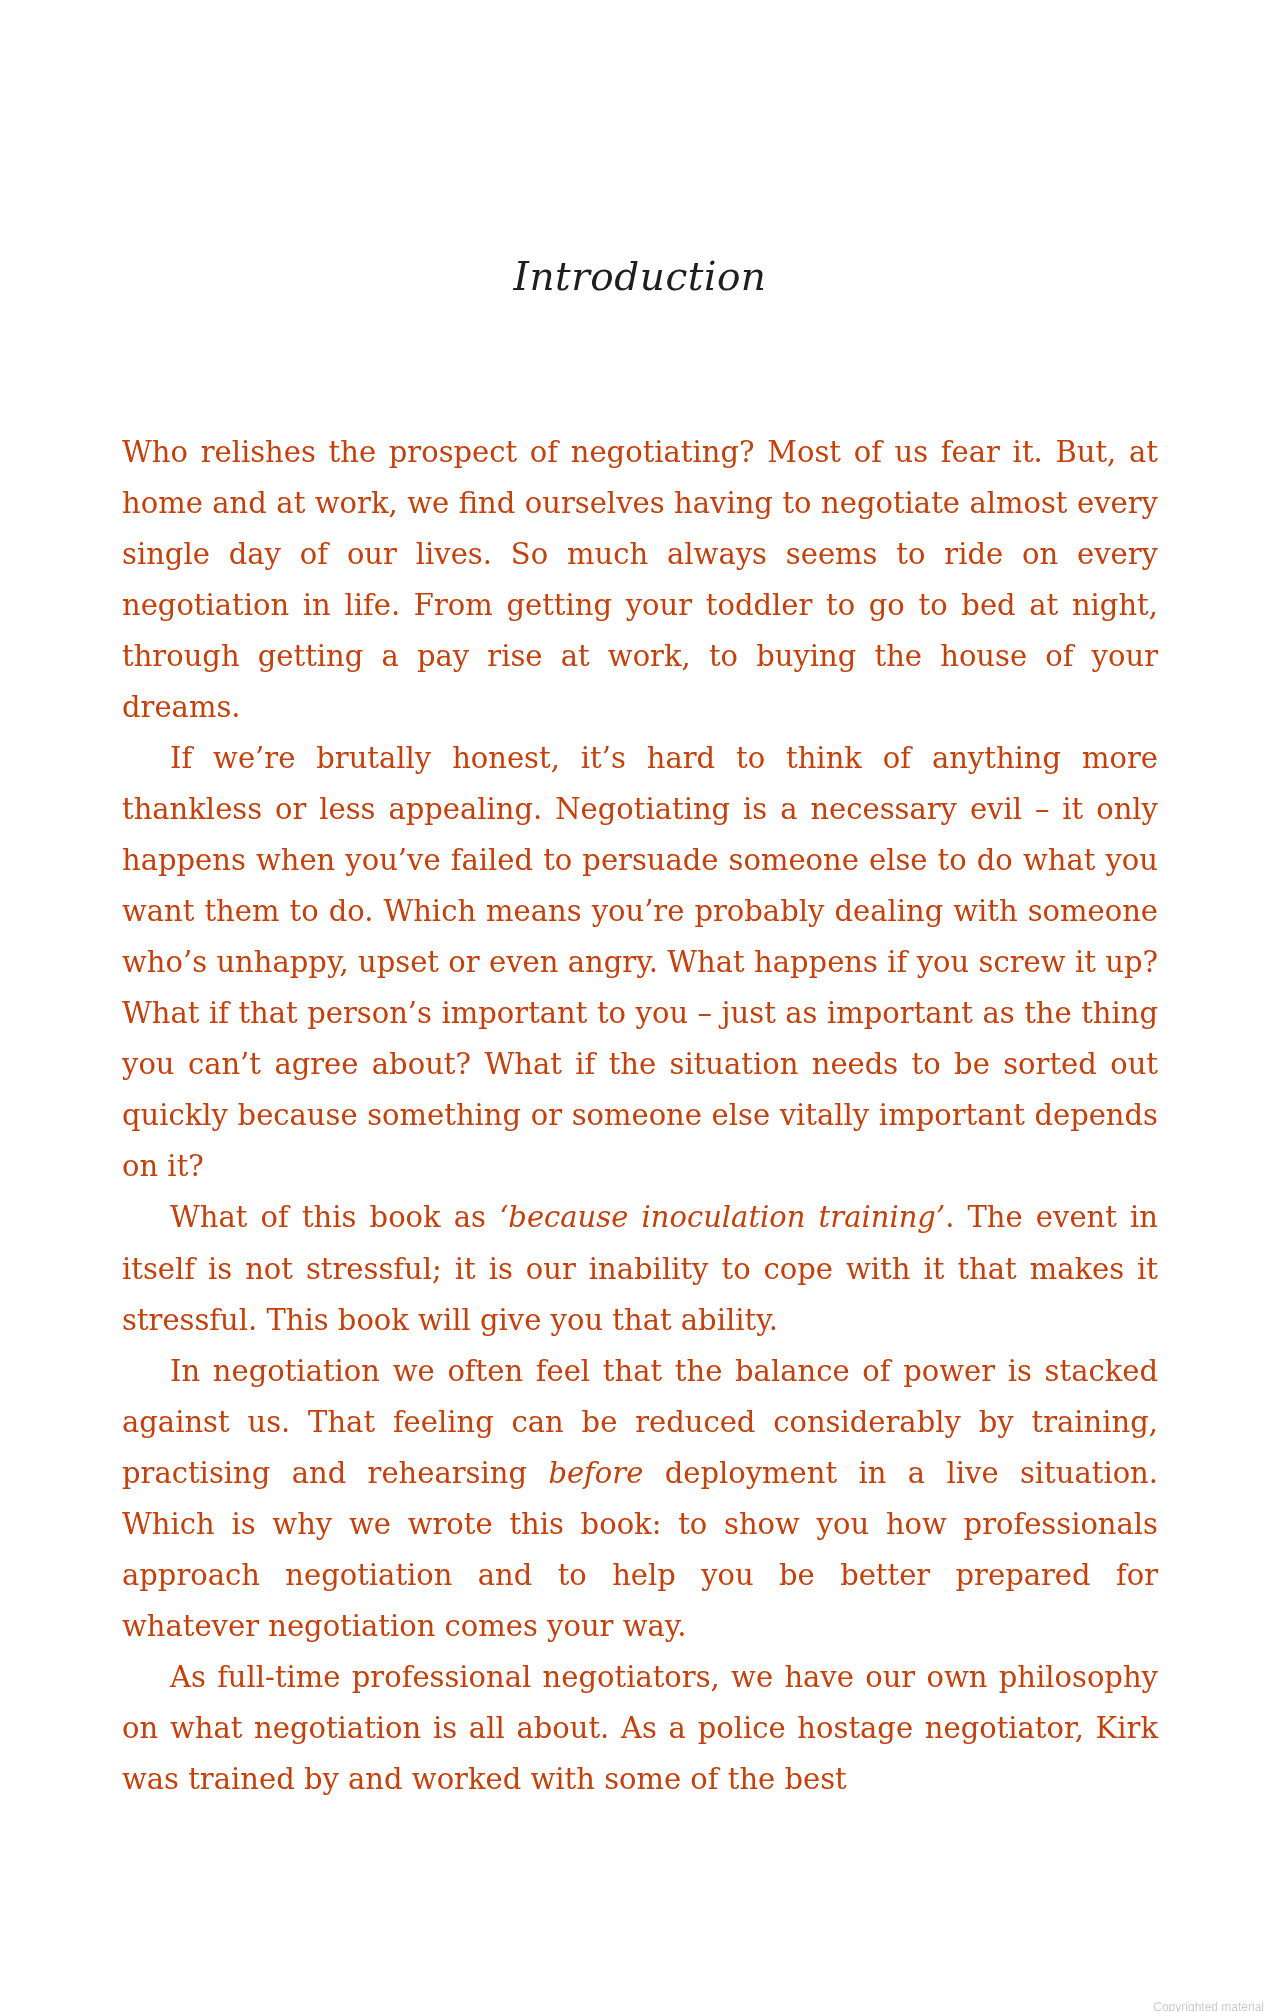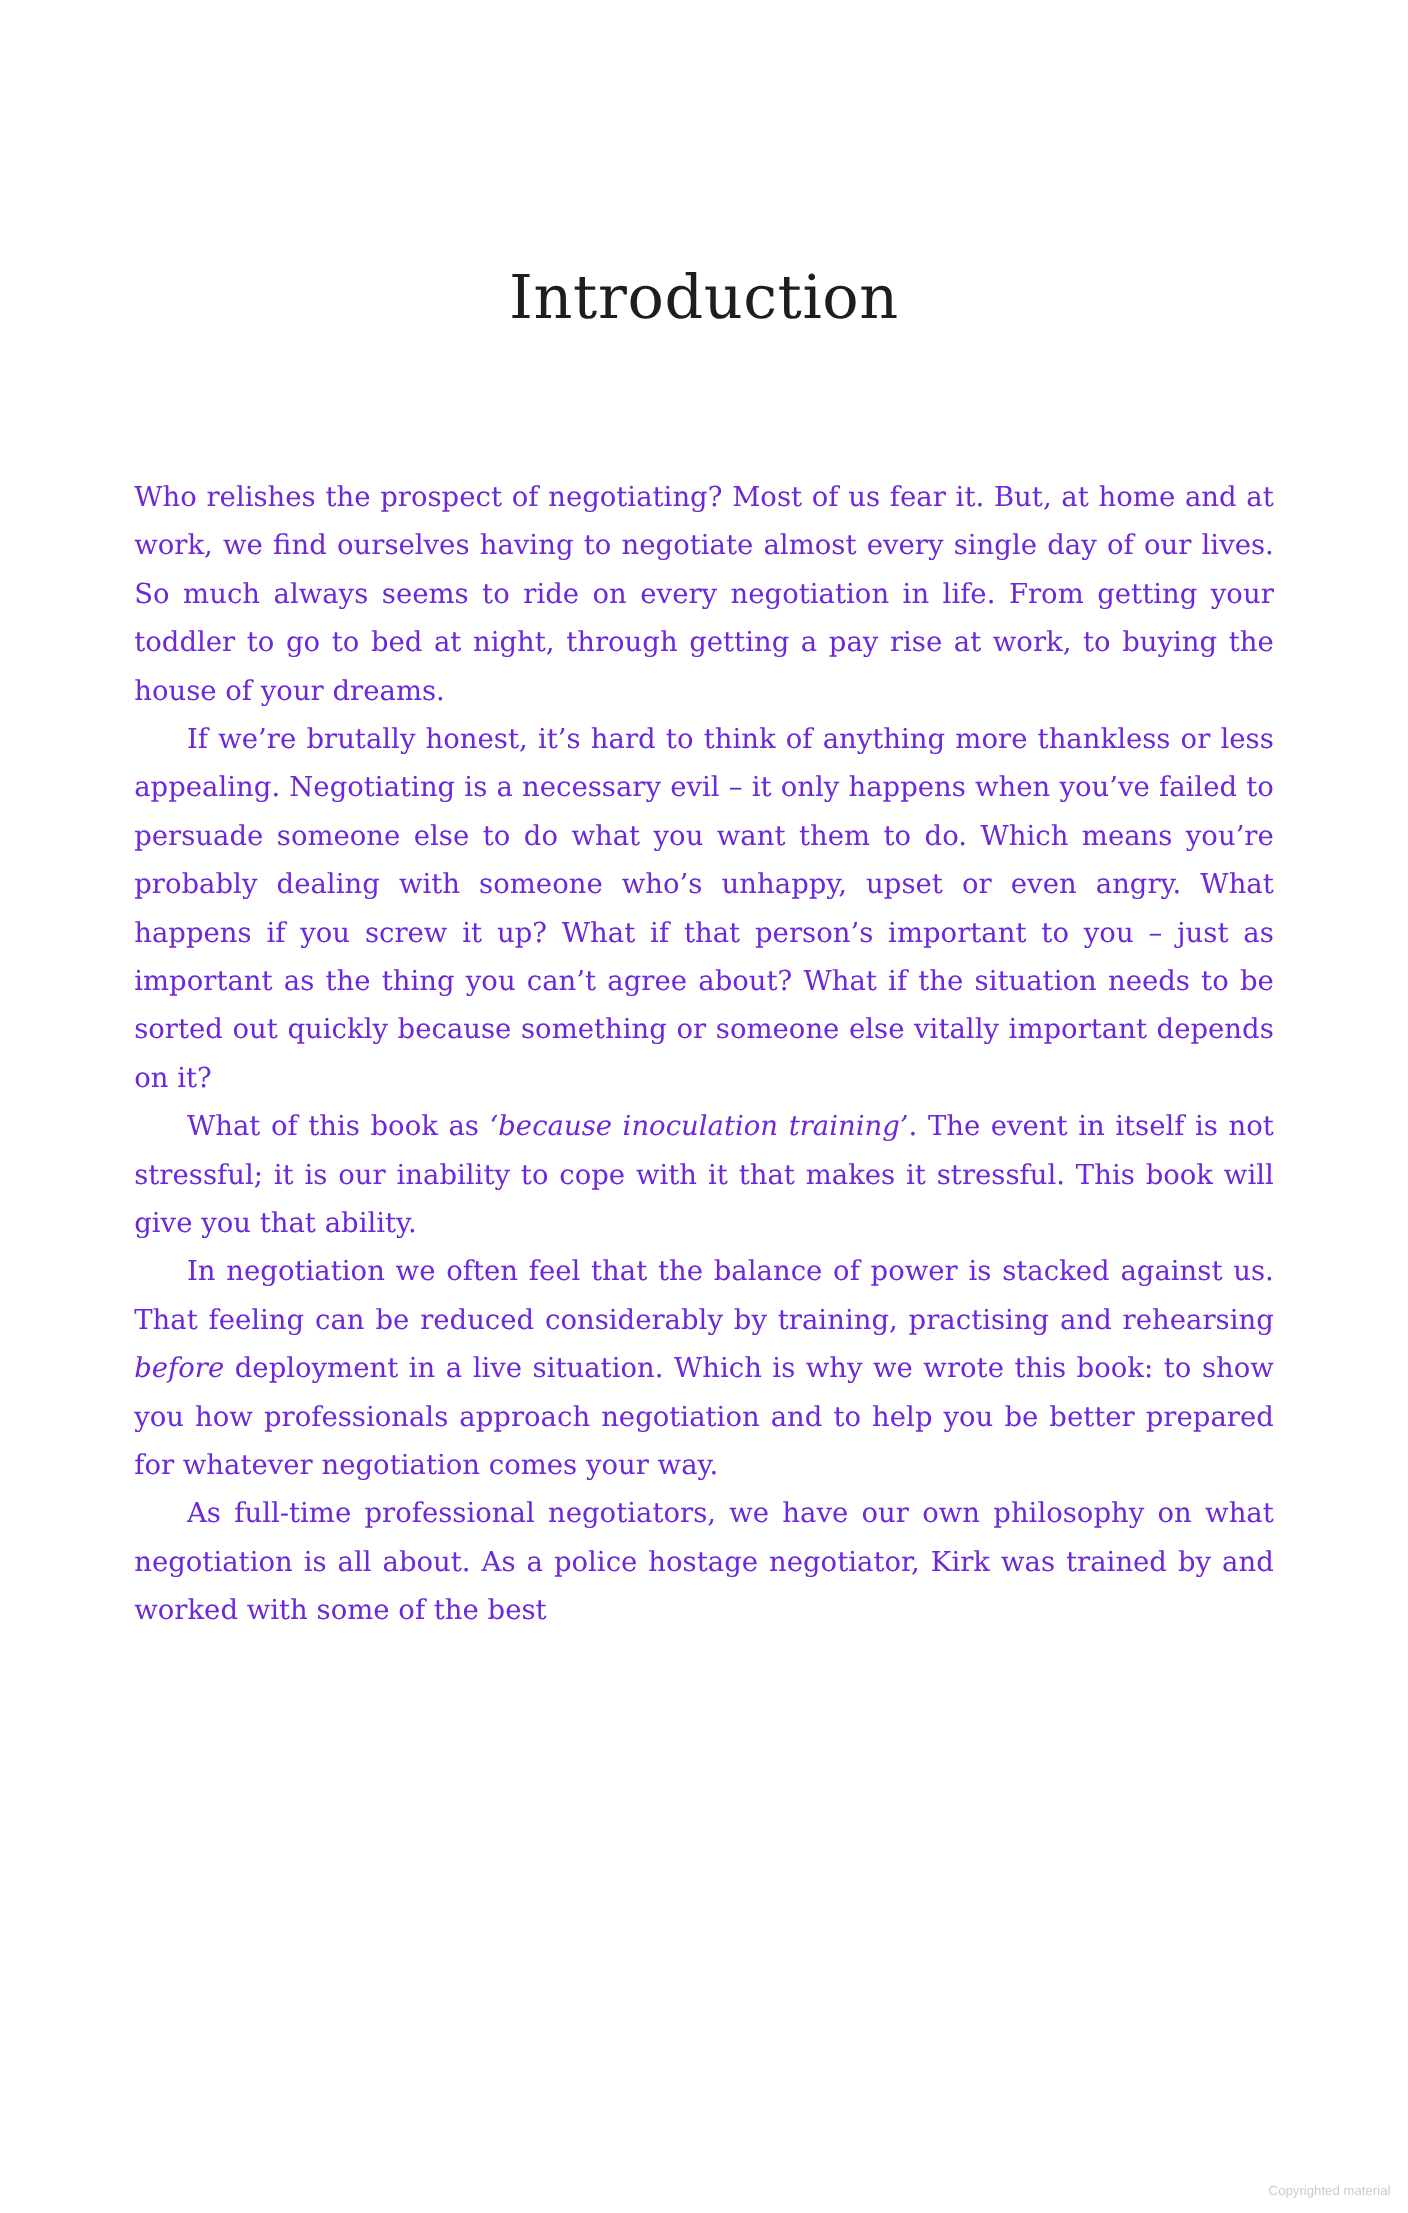--- a/index.html
+++ b/index.html
@@ -16,34 +16,35 @@
     color: #222222;
   }
   .page {
     width: 100%;
     height: 100%;
     box-sizing: border-box;
     padding: 0 122px;
     position: relative;
   }
   .chapter-title {
-    margin: 0;
+    margin: 16px;
     padding-top: 238px;
     text-align: center;
     font-weight: 400;
-    font-size: 55px;
+    font-size: 39px;
     letter-spacing: 0.5px;
     color: #1e1e1e;
+    font-style: italic;
   }
   .body-text {
     margin-top: 128px;
-    font-size: 25px;
+    font-size: 29px;
     line-height: 1.76;
     text-align: justify;
-    color: #6d28d9;
+    color: #c2410c;
   }
   .para {
     margin: 0;
     padding: 0;
   }
   .para.indent {
     text-indent: 48px;
   }
   .para em {
     font-style: italic;

